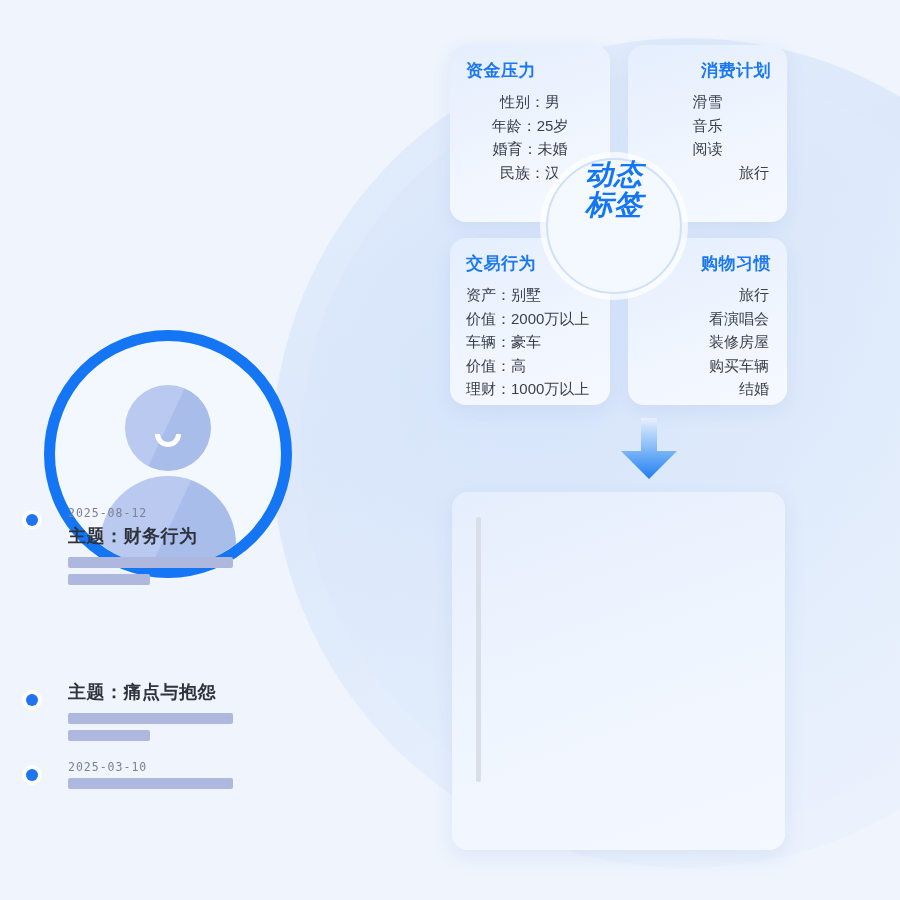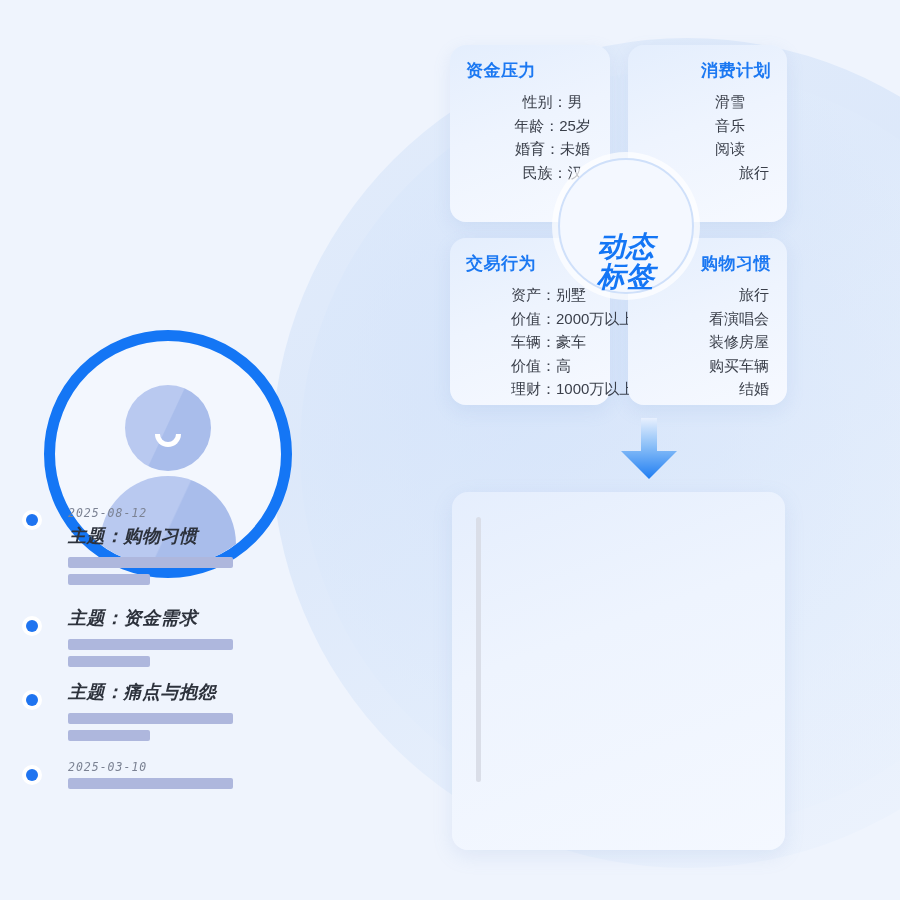--- a/index.html
+++ b/index.html
@@ -140,45 +140,44 @@
   #card-trade .card-title { text-align: left; }
   #card-spend .card-title,
   #card-shop  .card-title { text-align: right; }
 
   .card-list { list-style: none; margin: 0; padding: 0; }
   .card-list li {
     font-size: 15px;
     color: #3a3f4a;
     line-height: 1.57;
     white-space: nowrap;
-    margin-left: 45px;
   }
   #card-fund  .card-list { text-align: center; }
   #card-trade .card-list { text-align: left; }
   #card-spend .card-list { text-align: center; }
   #card-shop  .card-list { text-align: right; }
 
   
   #card-spend .card-list li.shift-right { text-align: right; padding-right: 2px; }
   #card-shop  .card-list li { padding-right: 2px; }
 
   
   .badge {
     position: absolute;
-    left: 558px;
+    left: 546px;
     top: 158px;
     width: 132px;
     height: 132px;
     border-radius: 50%;
     background: #f4f8ff;
     border: 2px solid #cfe0fa;
     display: flex;
     flex-direction: column;
     align-items: center;
-    justify-content: flex-end;
+    justify-content: flex-start;
     box-shadow: 0 0 0 6px rgba(255,255,255,.7);
   }
   .badge span {
     font-size: 28px;
     font-weight: 800;
     font-style: italic;
     color: #1476f5;
     line-height: 1.08;
     letter-spacing: 1px;
   }
@@ -253,21 +252,21 @@
   }
   .bar {
     height: 11px;
     border-radius: 2px;
     background: #aeb7dd;
     margin-bottom: 6px;
   }
   .bar.long  { width: 165px; }
   .bar.short { width: 82px; }
 
-  .tl-block { position: absolute; left: 20px; font-style: italic; }
+  .tl-block { position: absolute; left: 20px; }
   #tl-0 { top: 14px; }
   #tl-1 { top: 114px; }
   #tl-2 { top: 188px; }
   #tl-3 { top: 262px; }
 </style>
 </head>
 <body>
 
 <div id="stage">
 
@@ -343,34 +342,25 @@
   </svg>
 
   <div id="timeline-card"></div>
   <div class="tl-line"></div>
 
   <div class="tl-block tl-item" id="tl-0" style="top:506px;">
     <div class="tl-dot" style="top:4px;">
         <i></i>
       </div>
     <div class="tl-date">2025-08-12</div>
-    <div class="tl-topic">主题：购物习惯</div>
+    <div class="tl-topic">主题：财务行为</div>
     <div class="bar long"></div>
     <div class="bar short"></div>
   </div>
 
-  <div class="tl-block tl-item" id="tl-1" style="top:606px;">
-    <div class="tl-dot" style="top:10px;">
-        <i></i>
-      </div>
-    <div class="tl-date" style="height:0;margin:0;"></div>
-    <div class="tl-topic">主题：资金需求</div>
-    <div class="bar long"></div>
-    <div class="bar short"></div>
-  </div>
 
   <div class="tl-block tl-item" id="tl-2" style="top:680px;">
     <div class="tl-dot" style="top:10px;">
         <i></i>
       </div>
     <div class="tl-date" style="height:0;margin:0;"></div>
     <div class="tl-topic">主题：痛点与抱怨</div>
     <div class="bar long"></div>
     <div class="bar short"></div>
   </div>

